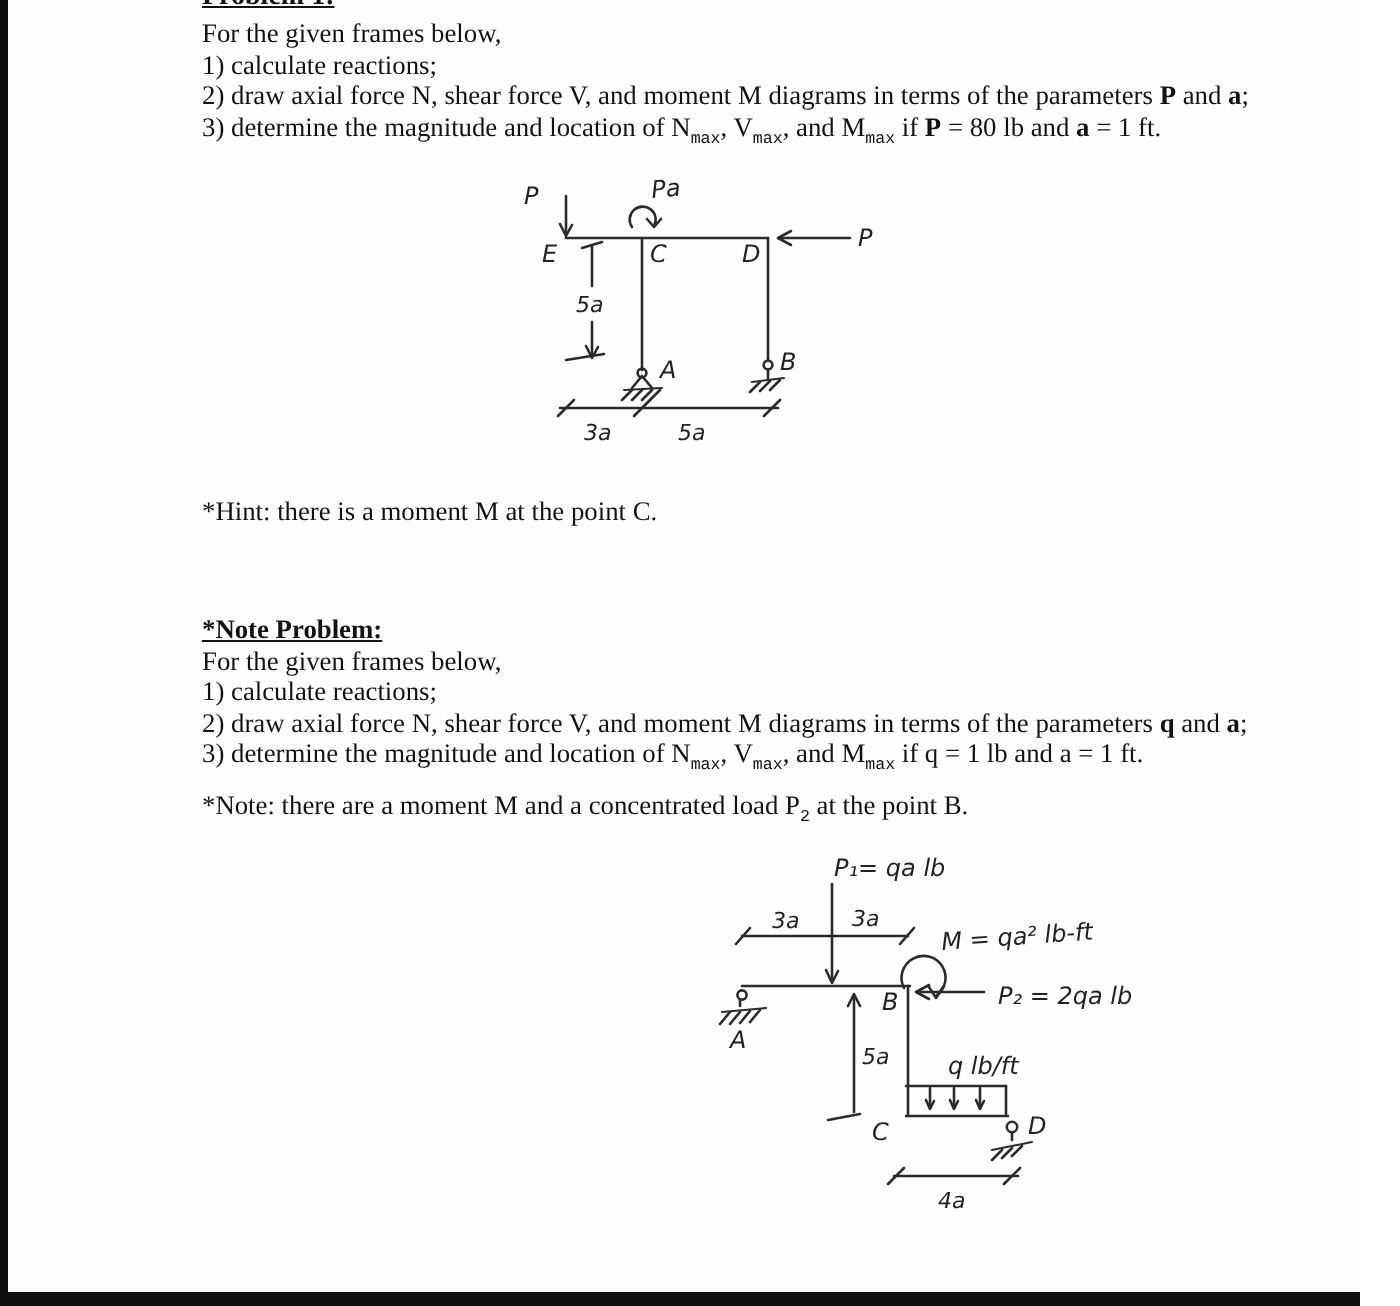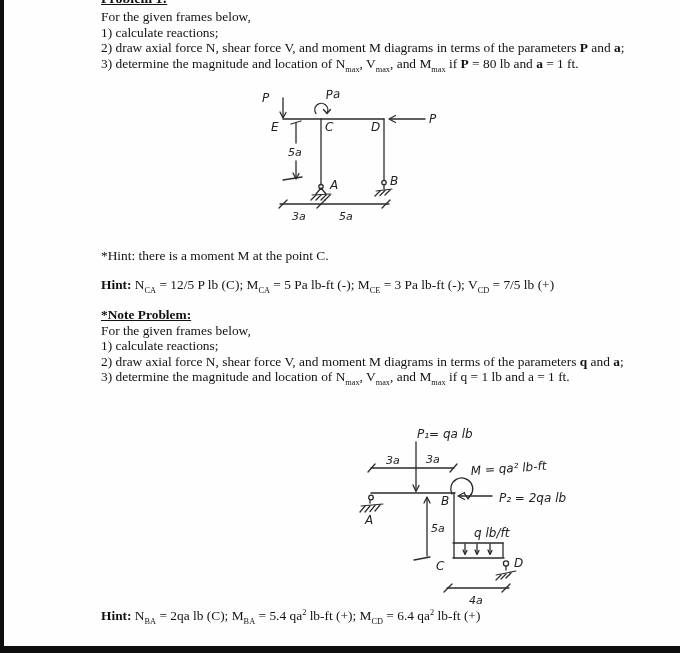--- a/index.html
+++ b/index.html
@@ -8,21 +8,21 @@
   .edge{position:absolute;background:#0e0e0e;}
   .edge-left{left:0;top:0;width:4px;height:653px;}
   .edge-right{left:691px;top:0;width:9px;height:653px;}
   .edge-bottom{left:0;top:646px;width:700px;height:7px;}
   .tline{position:absolute;left:101px;font-size:13.4px;line-height:15.6px;white-space:nowrap;}
   .tblock{position:absolute;left:101px;font-size:13.4px;line-height:15.6px;white-space:nowrap;}
   .tblock div{height:15.6px;}
   .cut-title{position:absolute;left:101px;top:-9px;font-size:14px;font-weight:bold;
              text-decoration:underline;white-space:nowrap;}
   .bold-ul{font-weight:bold;text-decoration:underline;}
-  sub{font-size:0.62em;line-height:0;}
+  sub{font-size:0.62em;line-height:0;font-family:Liberation Mono, monospace;}
   sup{font-size:0.62em;line-height:0;}
   svg.diag{position:absolute;overflow:visible;}
   svg.diag path, svg.diag line, svg.diag circle, svg.diag polyline{
       stroke:#2b2b2b;stroke-width:1.3;fill:none;stroke-linecap:round;stroke-linejoin:round;}
   svg.diag .thin{stroke-width:1.05;}
   svg.diag text{stroke:none;fill:#222;font-family:"DejaVu Sans",sans-serif;
       font-style:italic;font-size:12px;}
   svg.diag text.dim{font-size:11px;}
 </style>
 </head>
@@ -107,29 +107,29 @@
       <line x1="30" y1="119" x2="139" y2="119"></line>
       <line x1="29" y1="123" x2="37" y2="115"></line>
       <line x1="67" y1="123" x2="75" y2="115"></line>
       <line x1="132" y1="123" x2="140" y2="115"></line>
     </g>
     <text class="dim" x="42" y="135">3a</text>
     <text class="dim" x="89" y="135">5a</text>
   </svg>
 
   <div class="tline" style="top:248px;">*Hint: there is a moment M at the point C.</div>
-  <div class="tline" style="top:277px;"><b>Hint:</b> N<sub>CA</sub> = 12/5 P lb (C); M<sub>CA</sub> = 5 Pa lb-ft (-); M<sub>CE</sub> = 3 Pa lb-ft (-); V<sub>CD</sub> = 7/5 lb (+)</div>
 
   <div class="tblock" style="top:307px;">
     <div class="bold-ul">*Note Problem:</div>
     <div>For the given frames below,</div>
     <div>1) calculate reactions;</div>
     <div>2) draw axial force N, shear force V, and moment M diagrams in terms of the parameters <b>q</b> and <b>a</b>;</div>
     <div>3) determine the magnitude and location of N<sub>max</sub>, V<sub>max</sub>, and M<sub>max</sub> if q = 1 lb and a = 1 ft.</div>
   </div>
+  <div class="tline" style="top:395px;">*Note: there are a moment M and a concentrated load P<sub>2</sub> at the point B.</div>
 
   <svg class="diag" style="left:340px;top:420px;" width="280" height="190" viewBox="0 0 280 190">
 
     <line x1="31" y1="73" x2="115" y2="73"></line>
     <line x1="114" y1="73" x2="114" y2="138"></line>
     <line x1="113" y1="138" x2="164" y2="138"></line>
 
     <text x="77" y="18">P₁= qa lb</text>
     <g>
       <line x1="76" y1="22" x2="76" y2="70"></line>
@@ -203,15 +203,14 @@
     <text x="174" y="147">D</text>
 
     <g class="thin">
       <line x1="107" y1="168" x2="169" y2="168"></line>
       <line x1="104" y1="172" x2="112" y2="164"></line>
       <line x1="162" y1="172" x2="170" y2="164"></line>
     </g>
     <text class="dim" x="129" y="184">4a</text>
   </svg>
 
-  <div class="tline" style="top:608px;"><b>Hint:</b> N<sub>BA</sub> = 2qa lb (C); M<sub>BA</sub> = 5.4 qa<sup>2</sup> lb-ft (+); M<sub>CD</sub> = 6.4 qa<sup>2</sup> lb-ft (+)</div>
 
 </div>
 
 </body></html>

